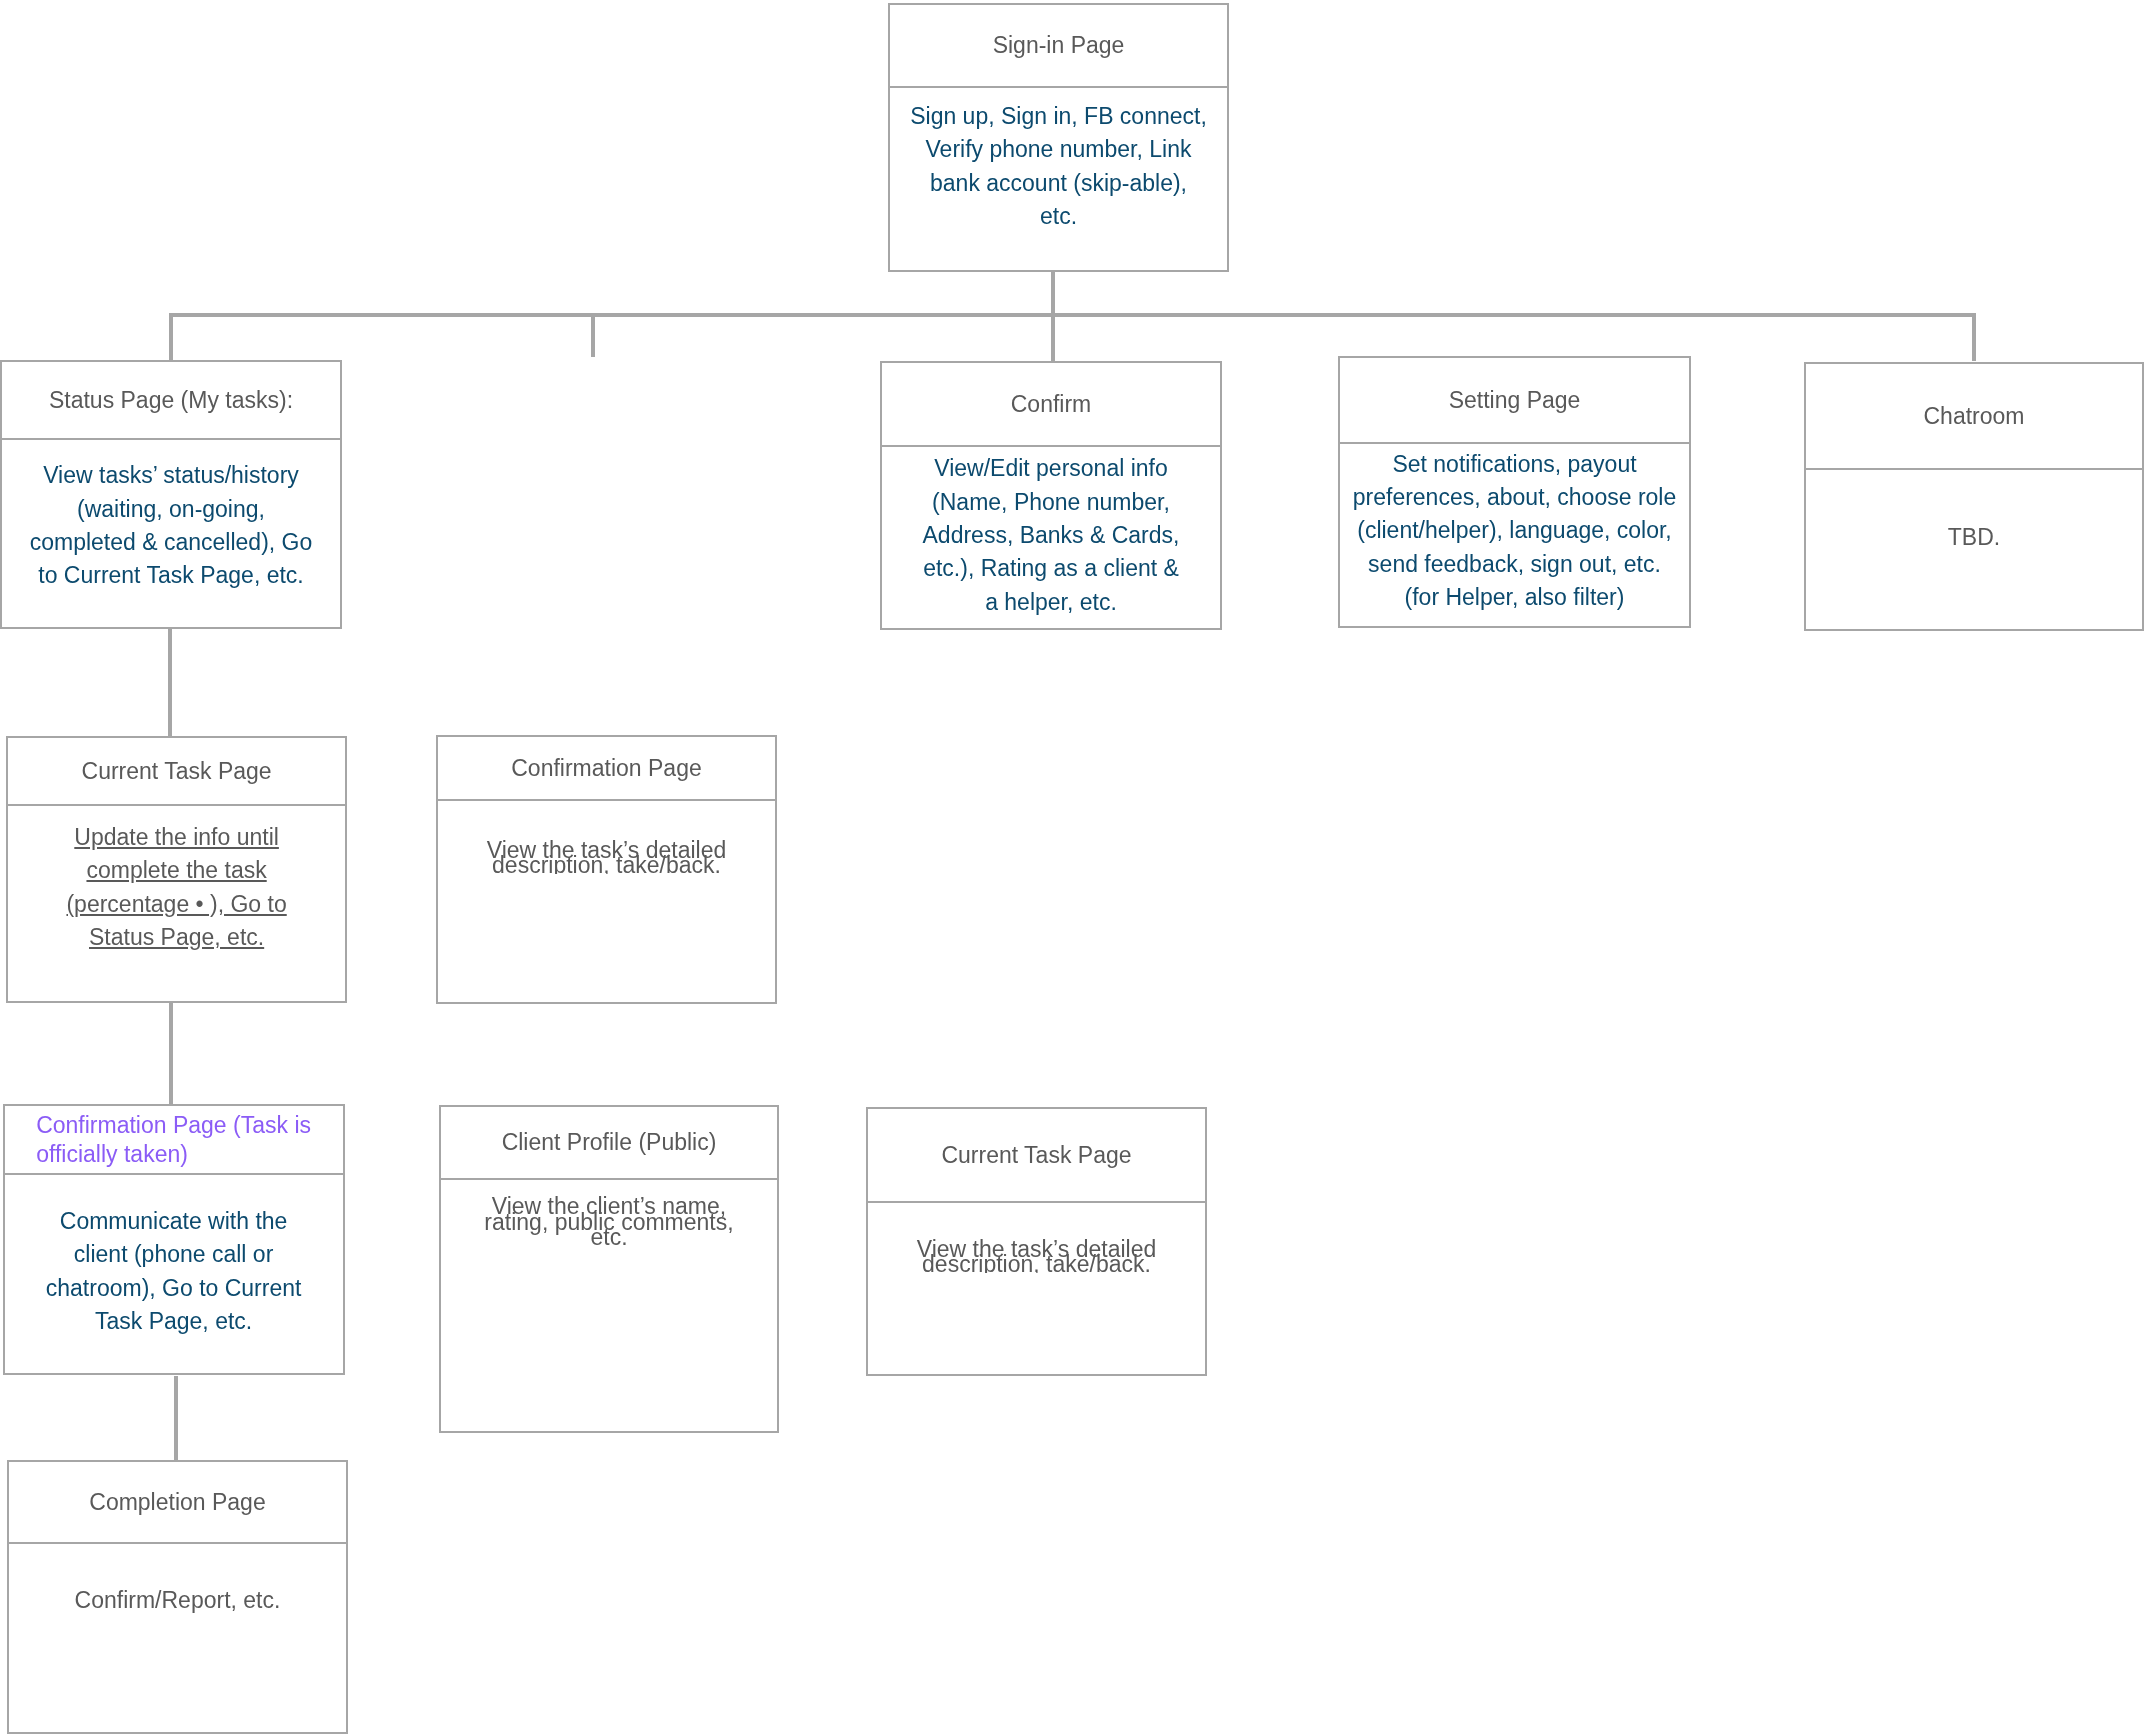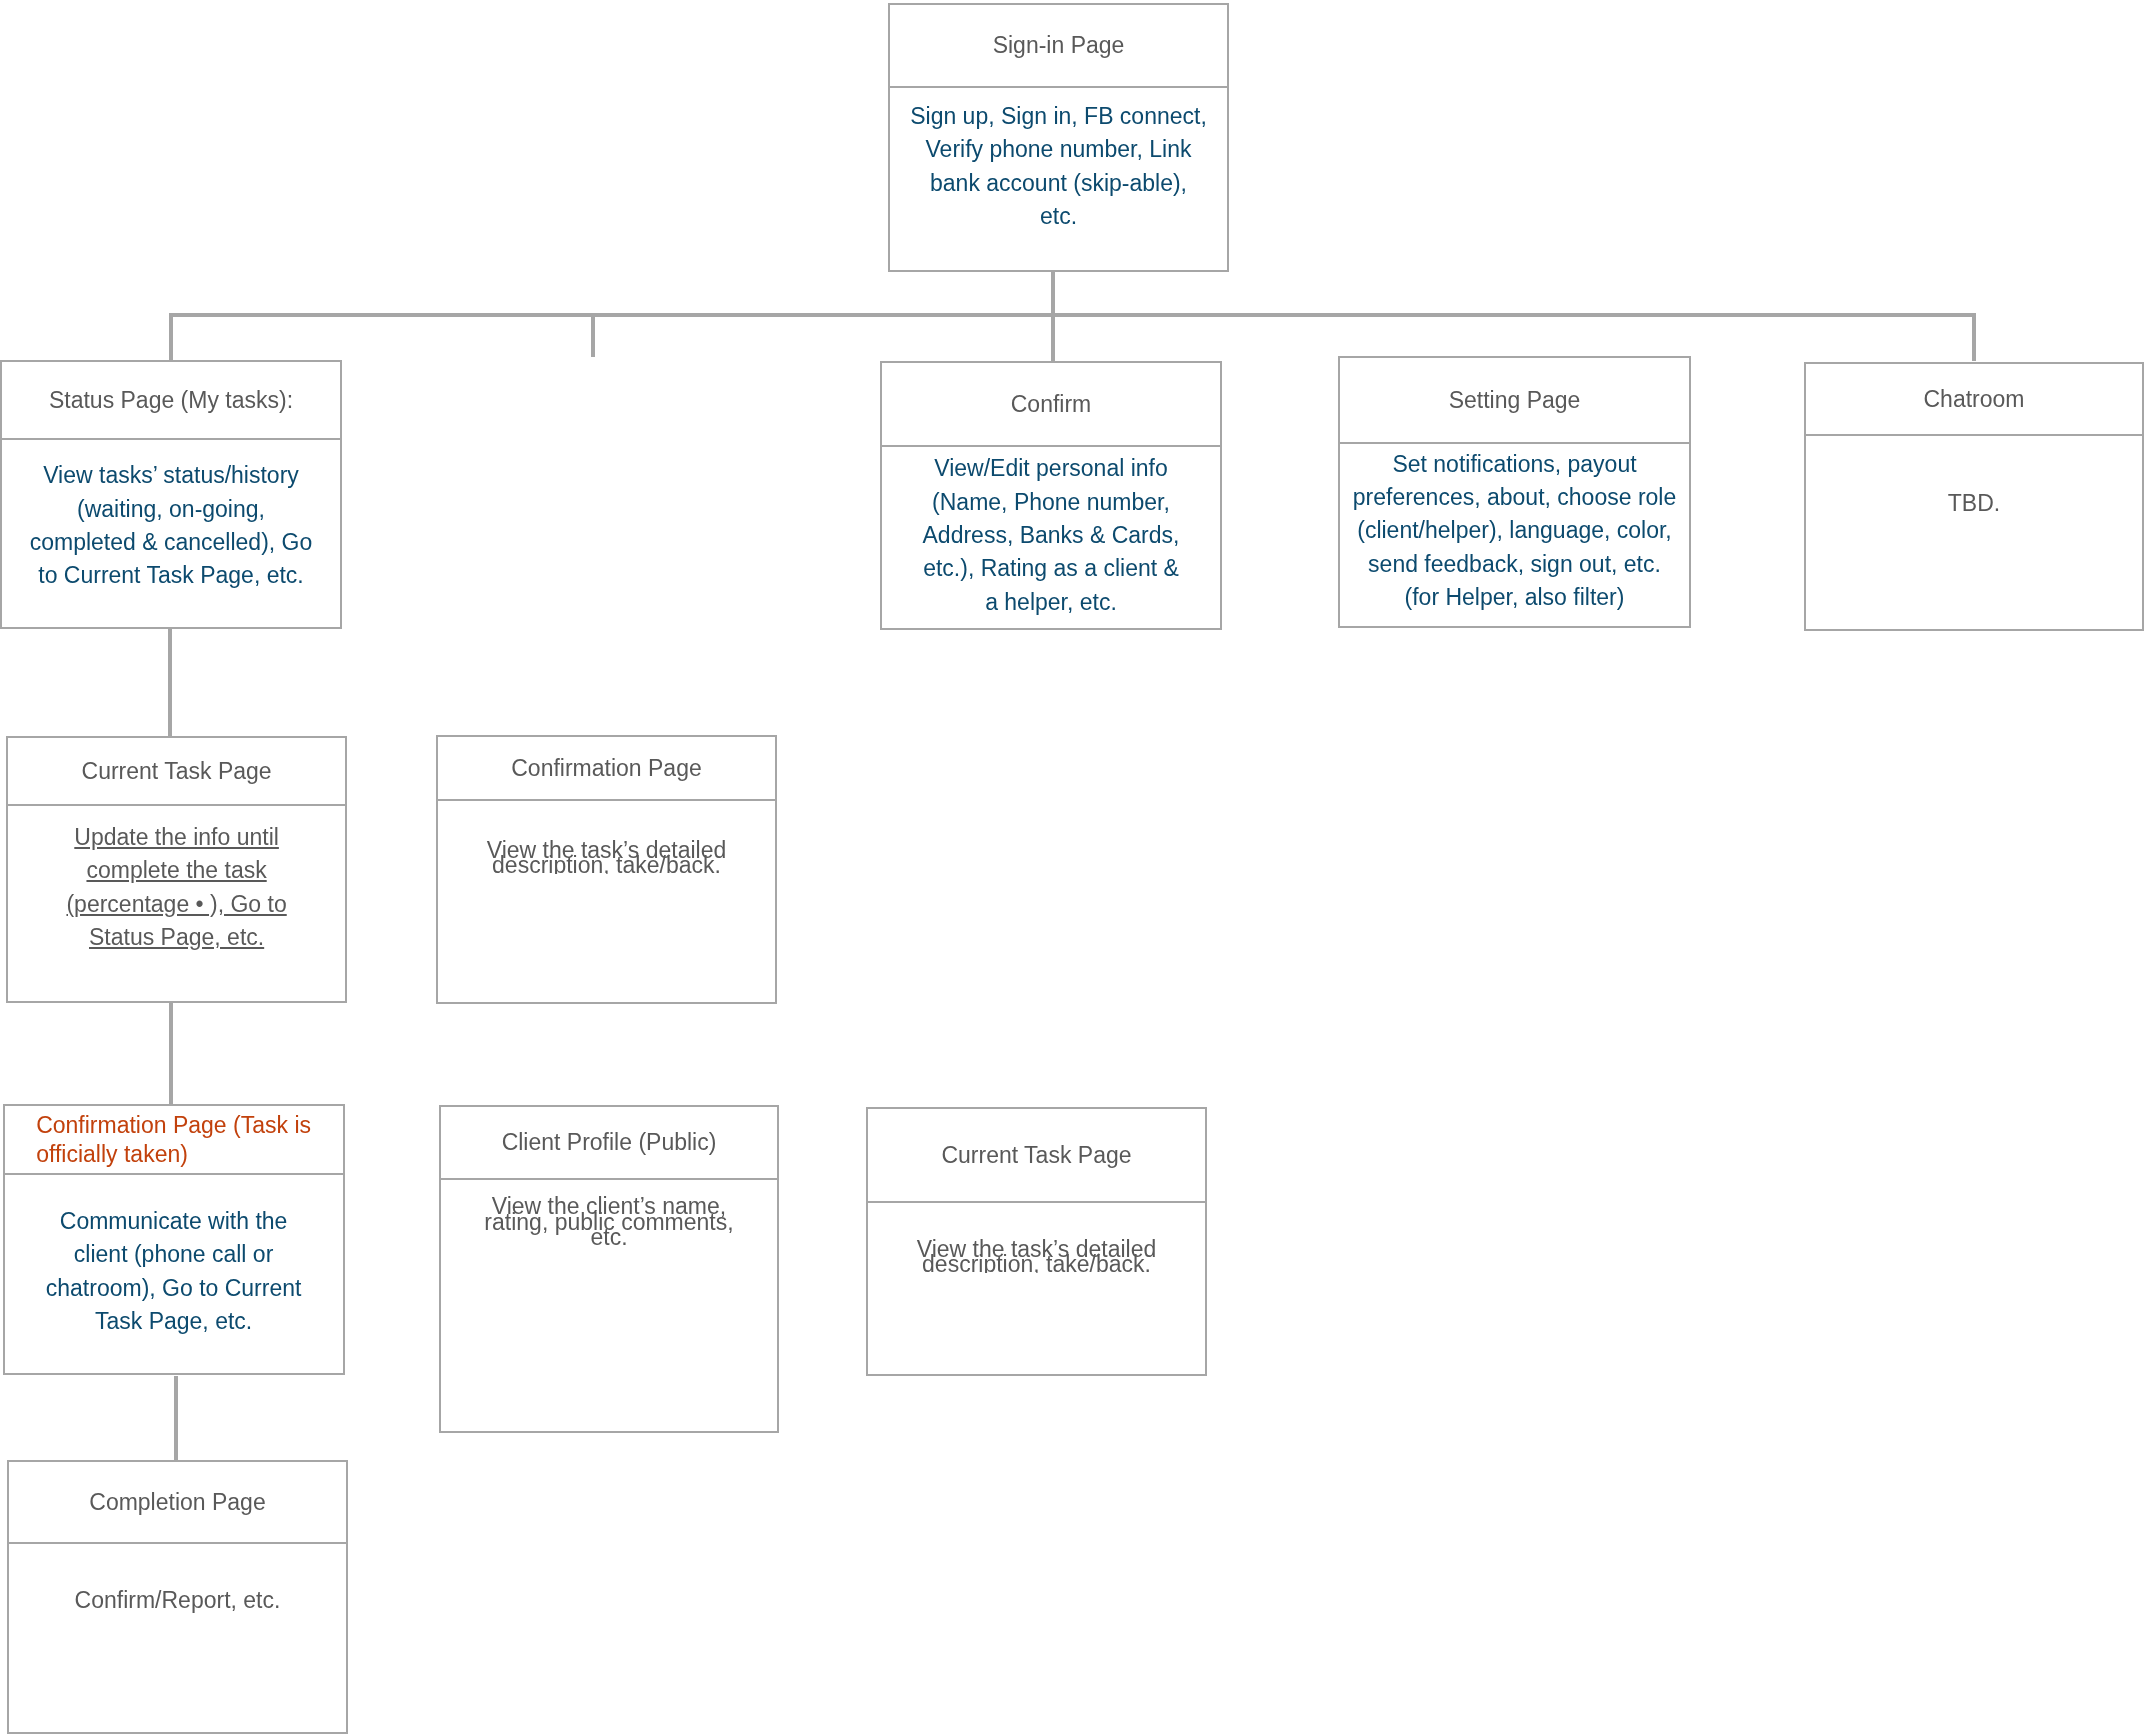--- a/index.html
+++ b/index.html
@@ -36,21 +36,21 @@
   .box-body {
     box-sizing: border-box;
     text-align: center;
     font-size: 23px;
     line-height: 1.45;
     white-space: pre-line;
     overflow: hidden;
   }
   .t-black { color: #0c4a6e; }
   .t-gray  { color: #595959; }
-  .hdr-black { color: #c2410c; }
+  .hdr-black { color: #8b5cf6; }
   .squeeze { line-height: 0.67; }
   .line {
     position: absolute;
     background: #a6a6a6;
   }
 </style>
 </head>
 <body>
 
 <div id="canvas">
@@ -93,21 +93,21 @@
   <div class="box" style="left:1338px; top:356px; width:353px; height:272px;">
     <div class="box-header" style="height:86px;">Setting Page</div>
     <div class="box-body t-black" style="padding-top:3.5px;">Set notifications, payout
 preferences, about, choose role
 (client/helper), language, color,
 send feedback, sign out, etc.
 (for Helper, also filter)</div>
   </div>
 
   <div class="box" style="left:1804px; top:362px; width:340px; height:269px;">
-    <div class="box-header" style="height:72px;">Chatroom</div>
+    <div class="box-header" style="height:106px;">Chatroom</div>
     <div class="box-body t-gray" style="padding-top:51px;">TBD.</div>
   </div>
 
   <div class="box" style="left:6.1px; top:736px; width:341px; height:267px;">
     <div class="box-header" style="height:68px;">Current Task Page</div>
     <div class="box-body t-gray" style="padding-top:15px;text-decoration:underline;">Update the info until
 complete the task
 (percentage • ), Go to
 Status Page, etc.</div>
   </div>

